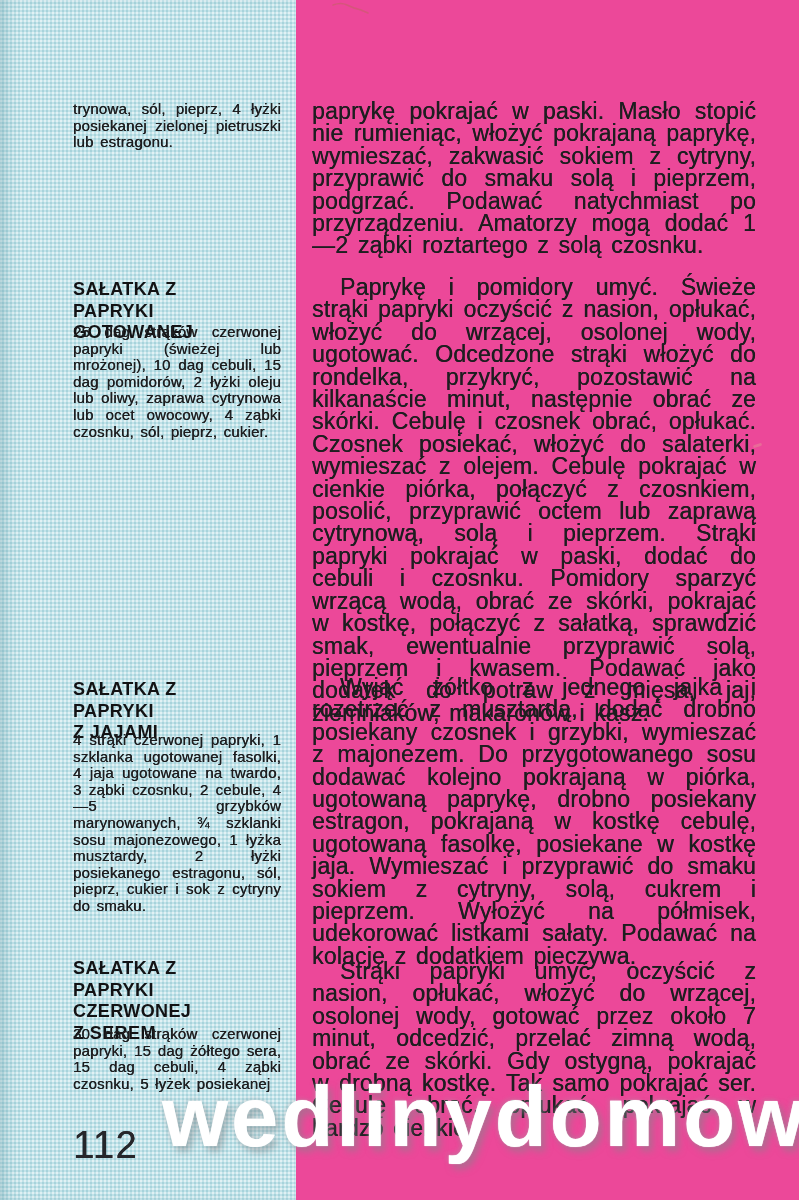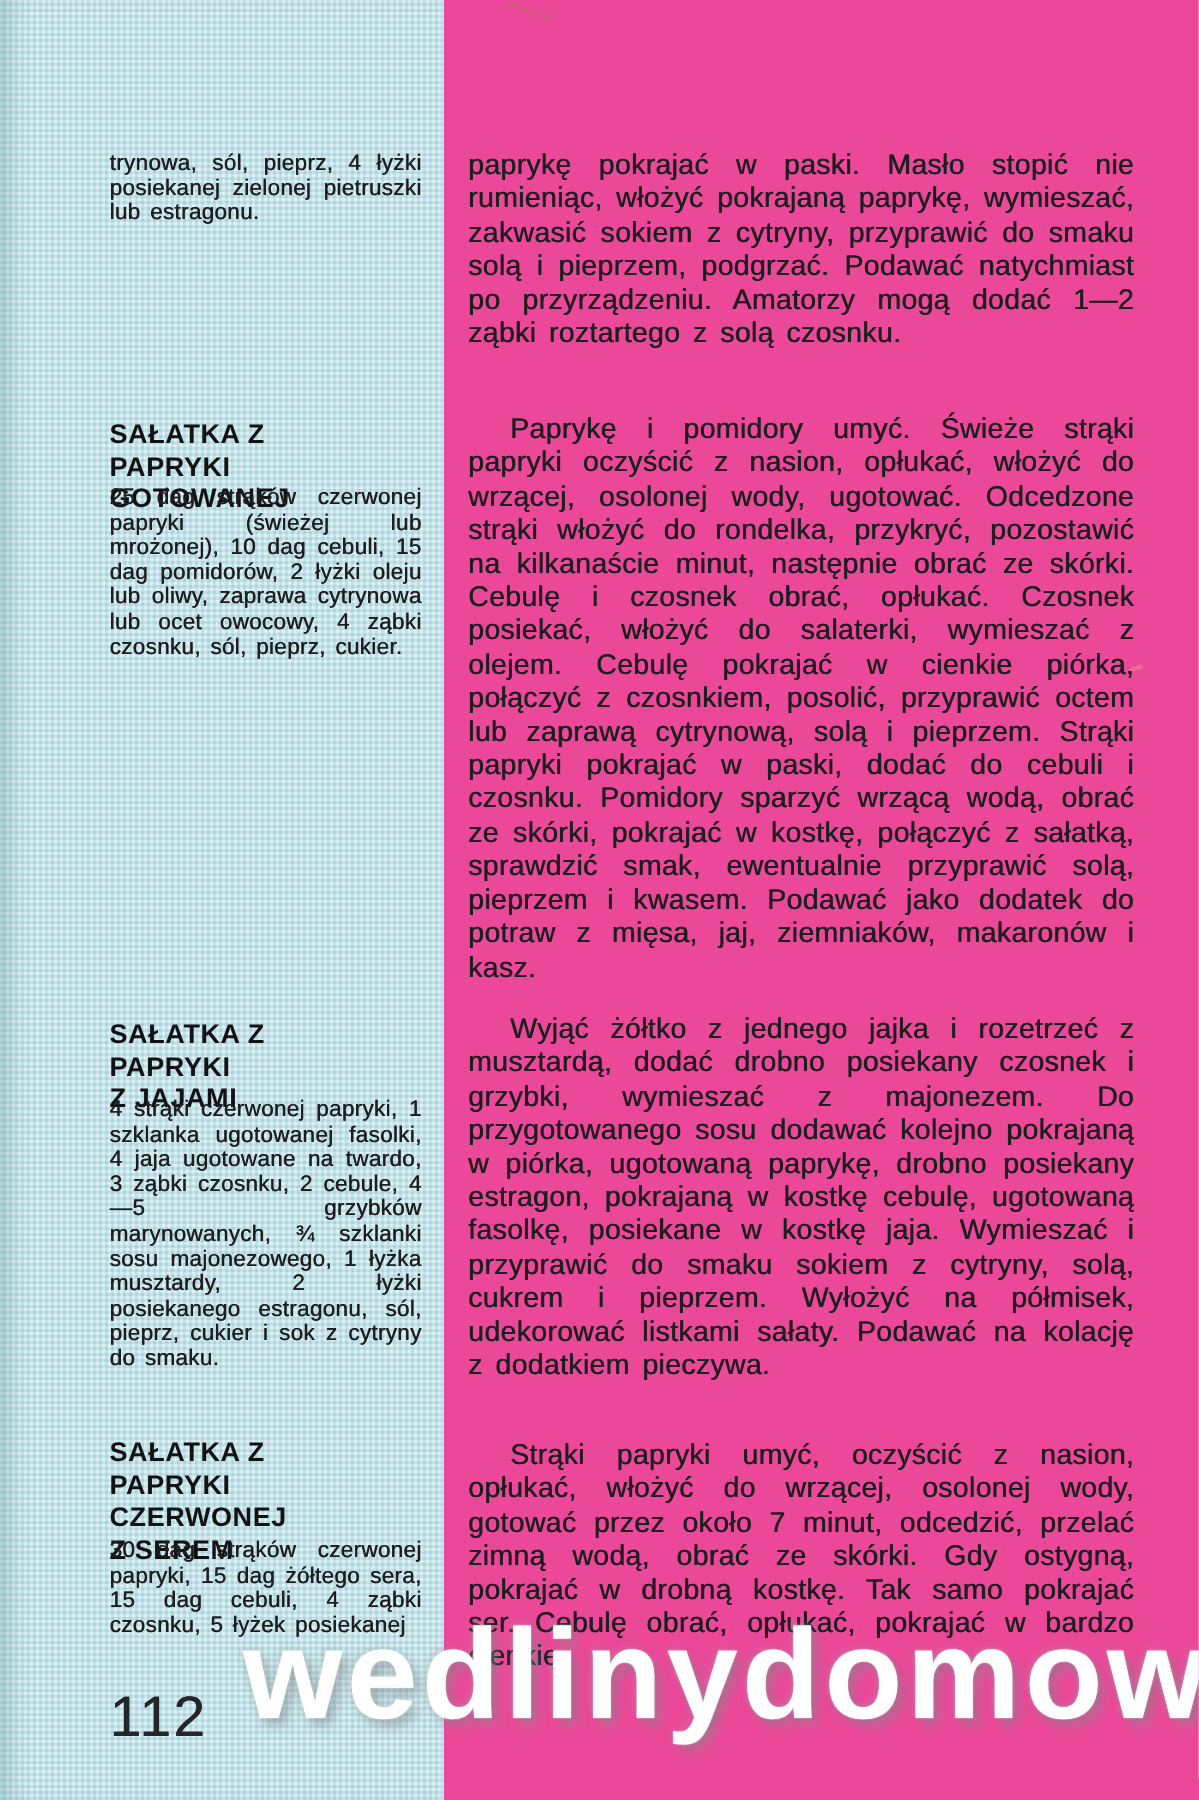--- a/index.html
+++ b/index.html
@@ -23,21 +23,21 @@
     box-shadow: inset 12px 0 16px -9px rgba(105,158,170,0.55),
                 inset -1px 0 2px rgba(255,255,255,0.35);
   }
   .txt{
     position:absolute;
     text-align:justify;
     letter-spacing:0.2px;
   }
   .body-txt{
     left:312px;width:444px;
-    font-size:19px;line-height:22.4px;
+    font-size:23px;line-height:22.4px;
     word-spacing:3px;
     text-shadow:0.35px 0 0 currentColor;
   }
   .body-txt.indent{text-indent:28px;}
   .side-txt{
     left:73px;width:208px;
     font-size:15px;line-height:16.6px;
     word-spacing:2px;
     text-shadow:0.3px 0 0 currentColor;
   }

